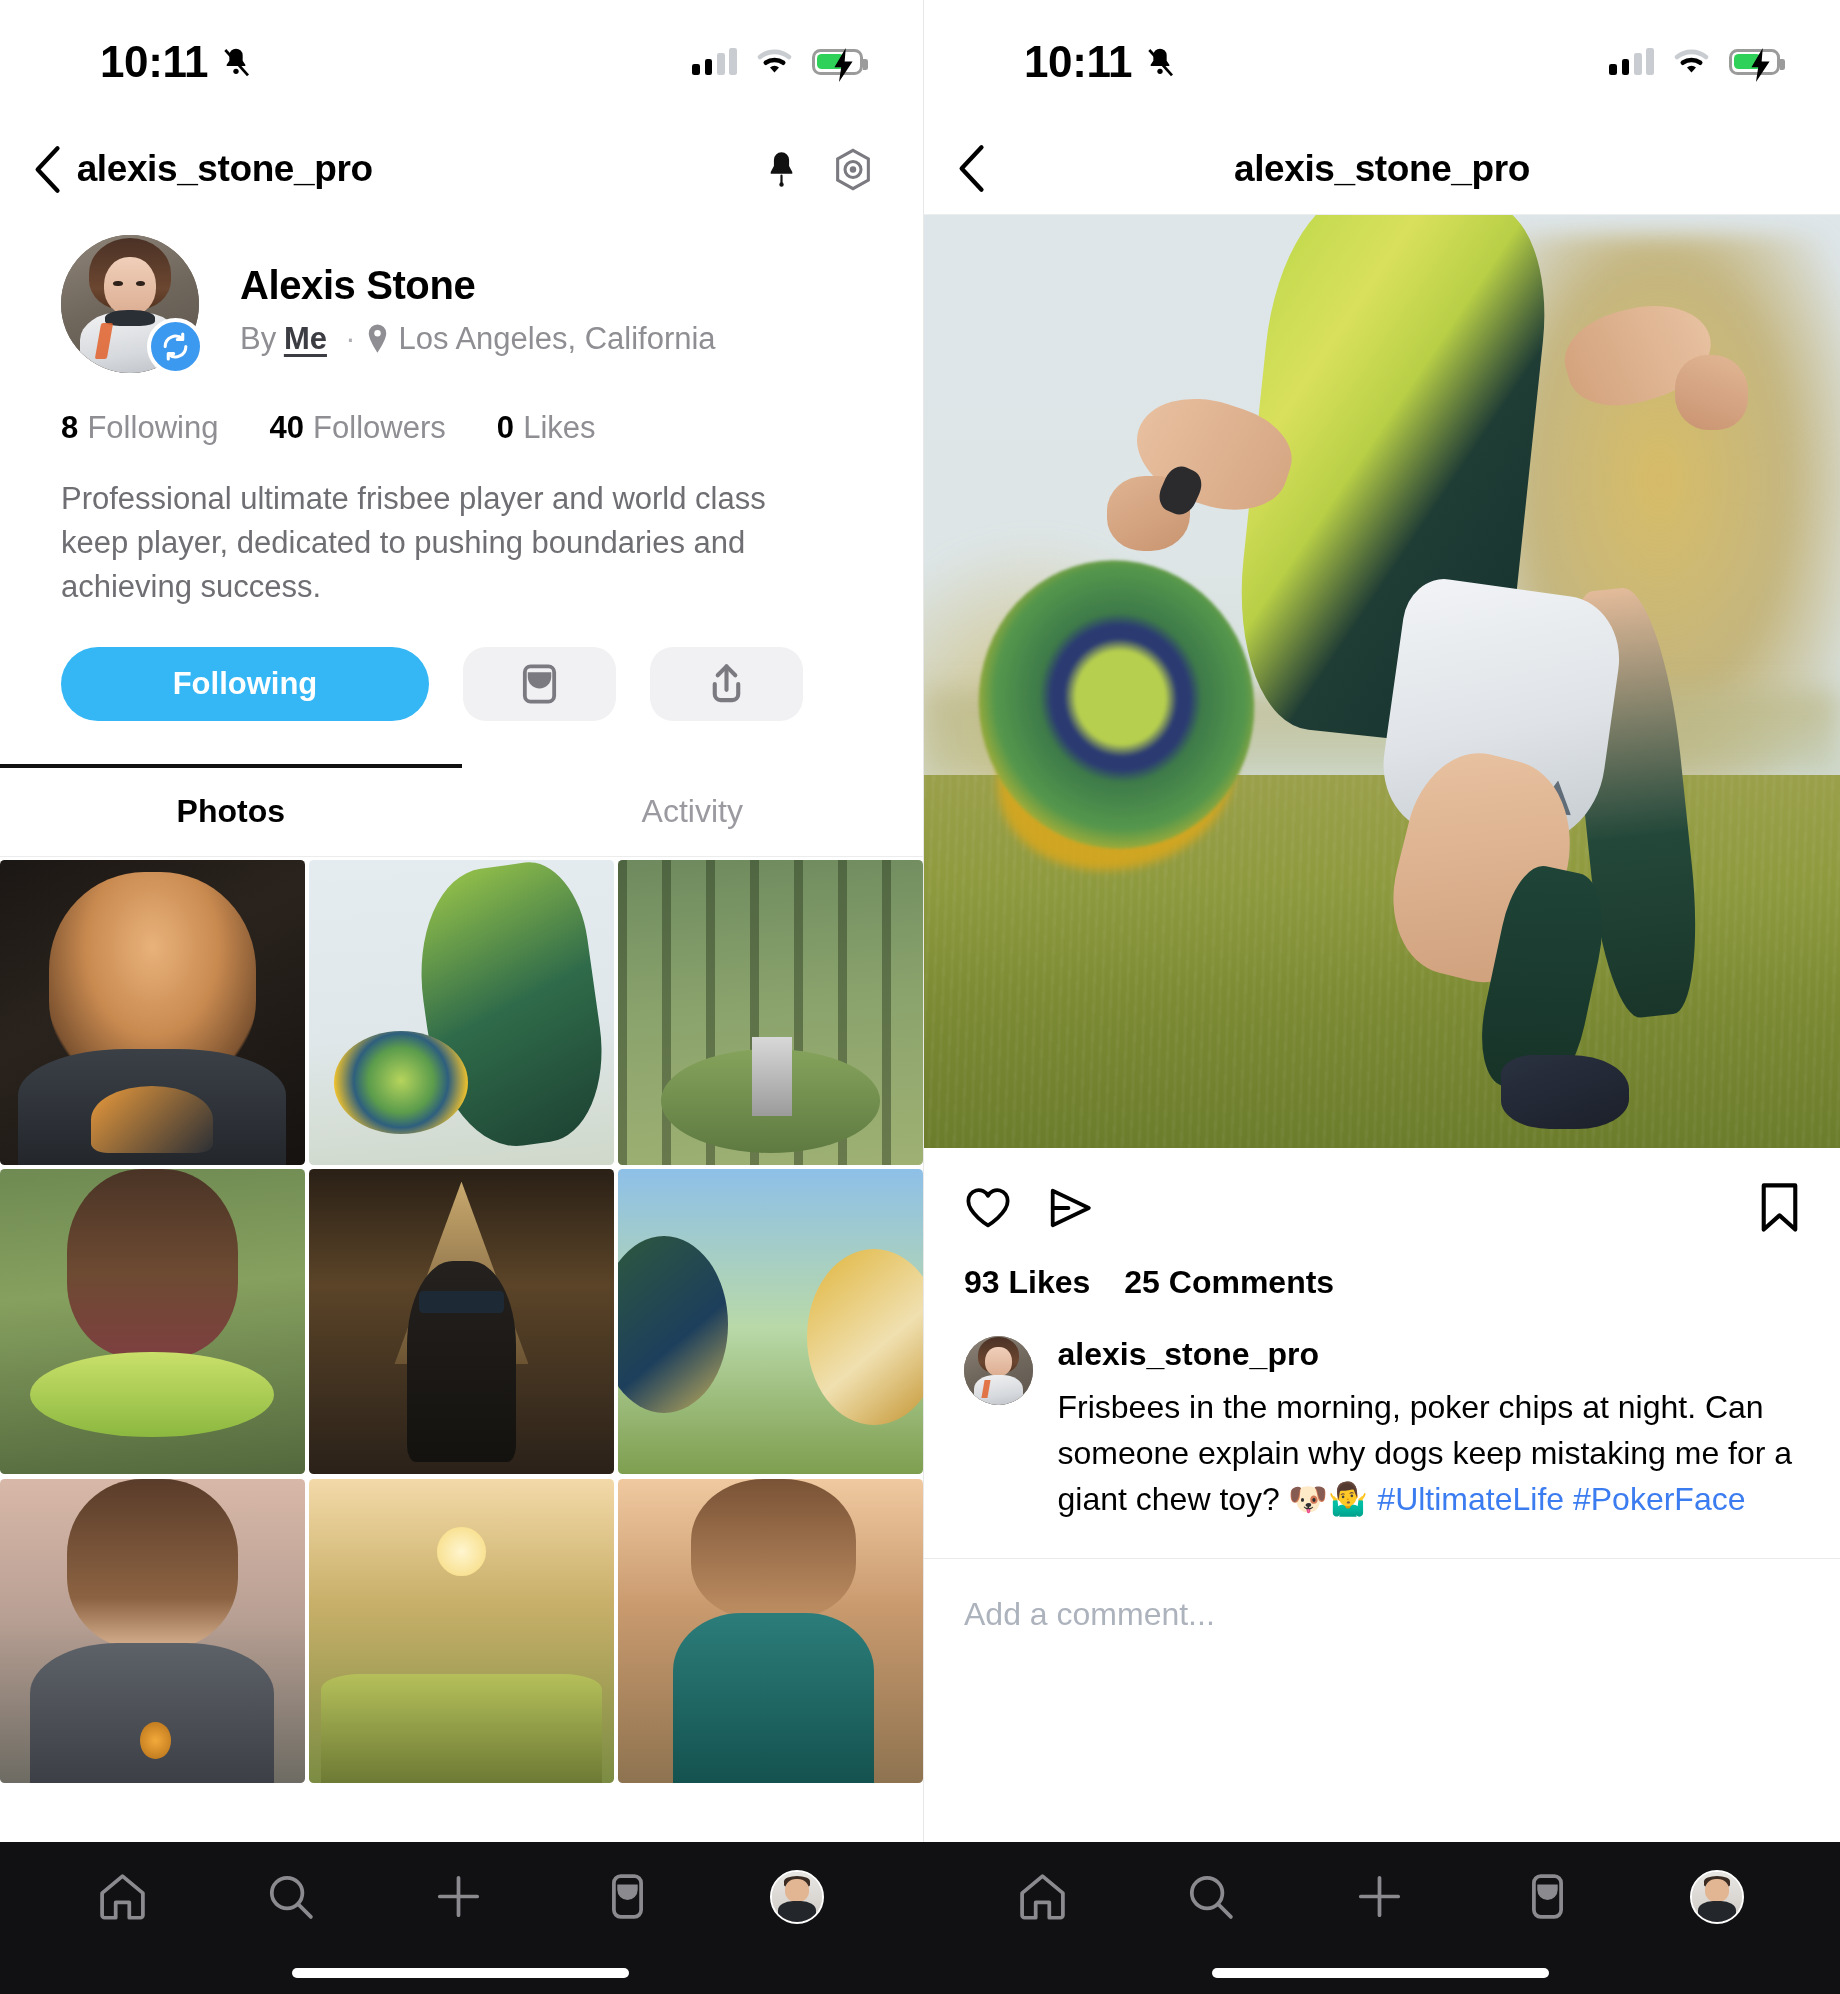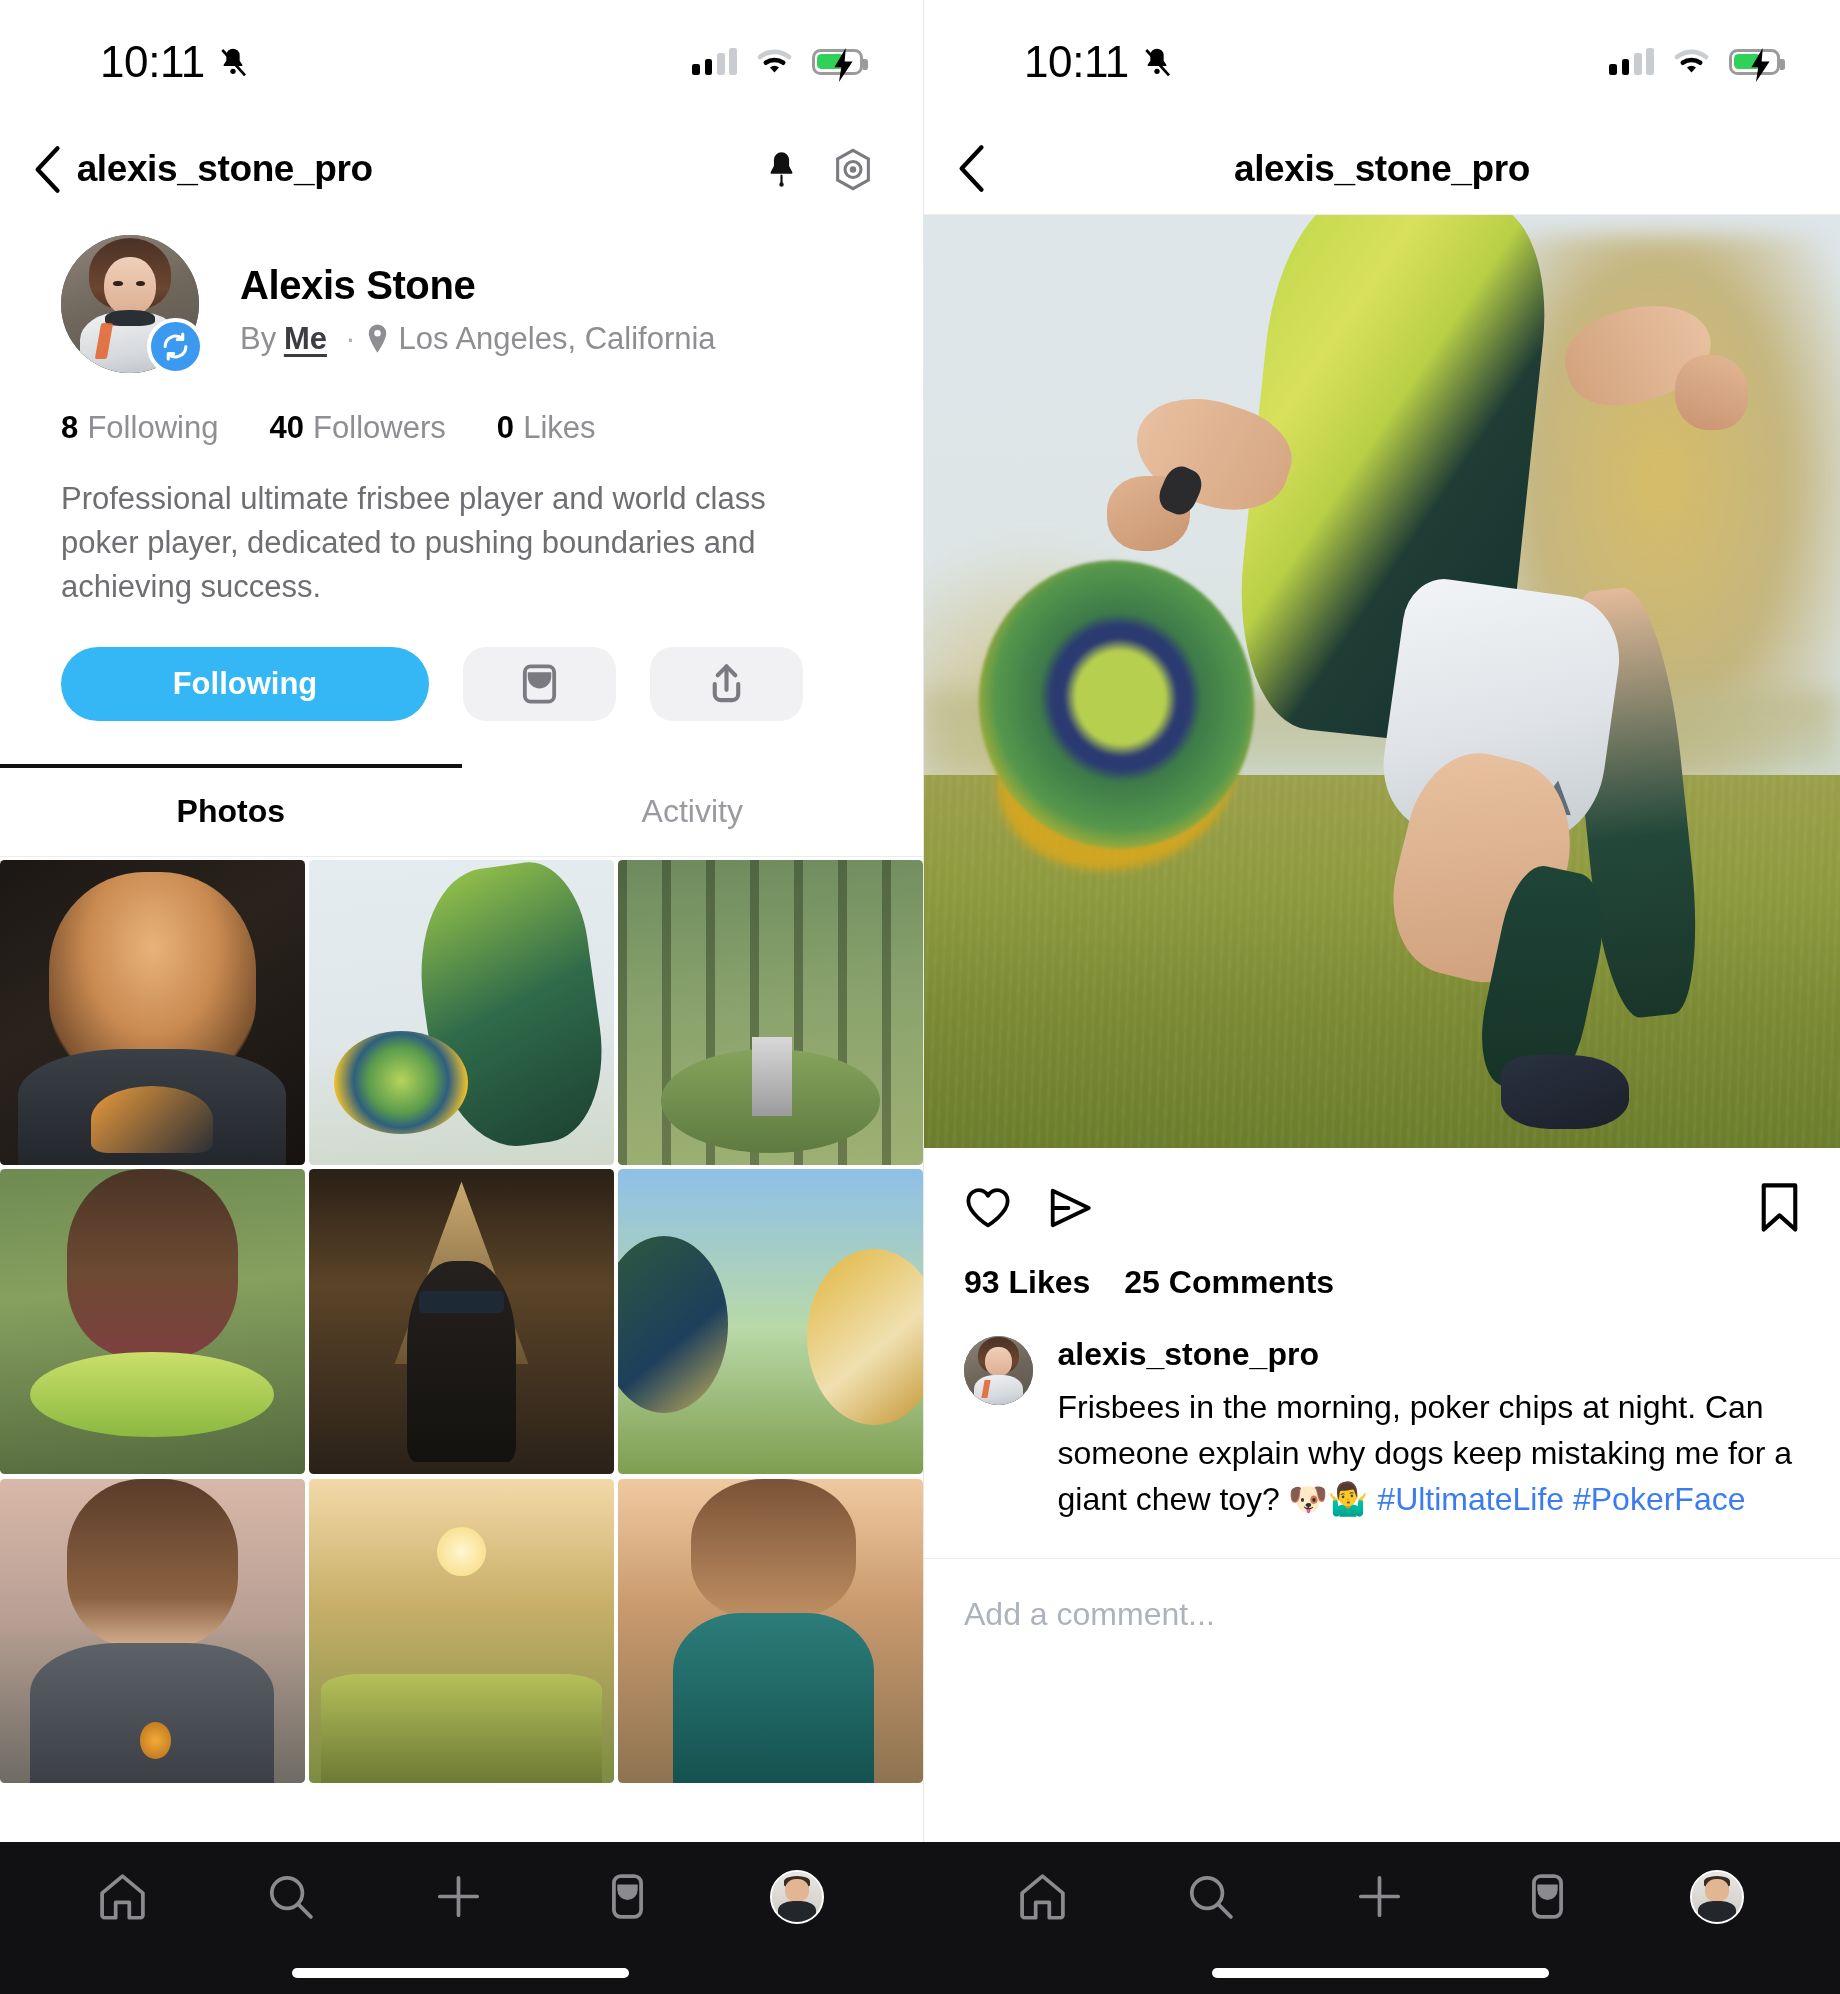--- a/index.html
+++ b/index.html
@@ -10,21 +10,21 @@
 
   
   .pane { position:relative; height:1995px; background:#fff; overflow:hidden; }
   .pane-left  { width:923px; }
   .pane-right { width:917px; border-left:0.8px solid #e8e8e8; }
 
   
   .statusbar { height:123px; display:flex; align-items:center;
     justify-content:space-between; padding:0 60px 0 100px; background:#fff; }
   .sb-left { display:flex; align-items:center; gap:12.3px; }
-  .sb-time { font-size:44px; font-weight:400; color:#000; letter-spacing:-0.4px; }
+  .sb-time { font-size:44px; font-weight:700; color:#000; letter-spacing:-0.4px; }
   .sb-right { display:flex; align-items:center; gap:20px; }
   .bell-mute { width:32px; height:34px; position:relative; }
   .bell-mute svg { width:100%; height:100%; display:block; }
   .bars { display:flex; align-items:flex-end; gap:4.6px; height:26px; }
   .bars i { display:block; width:7.7px; border-radius:2.3px; background:#c9ccd1; }
   .bars i.on { background:#000; }
   .bars i:nth-child(1){ height:10.7px; }
   .bars i:nth-child(2){ height:16px; }
   .bars i:nth-child(3){ height:21.5px; }
   .bars i:nth-child(4){ height:27px; }
@@ -392,21 +392,21 @@
           <span class="num">8</span><span class="lbl">Following</span>
         </div>
         <div class="stat">
           <span class="num">40</span><span class="lbl">Followers</span>
         </div>
         <div class="stat">
           <span class="num">0</span><span class="lbl">Likes</span>
         </div>
       </div>
 
-      <div class="bio">Professional ultimate frisbee player and world class poker player, dedicated to pushing boundaries and achieving success.</div>
+      <div class="bio">Professional ultimate frisbee player and world class keep player, dedicated to pushing boundaries and achieving success.</div>
 
       <div class="actions">
         <button class="btn-interact">Following</button>
         <button class="btn-sq">
           <svg viewBox="0 0 28 30">
             <rect x="4" y="3" width="20" height="24" rx="4" stroke="#7a7a80" stroke-width="2.6" fill="none"></rect>
             <path d="M6 7h16v3a8 8 0 0 1-16 0z" fill="#7a7a80"></path>
           </svg>
         </button>
         <button class="btn-sq">

